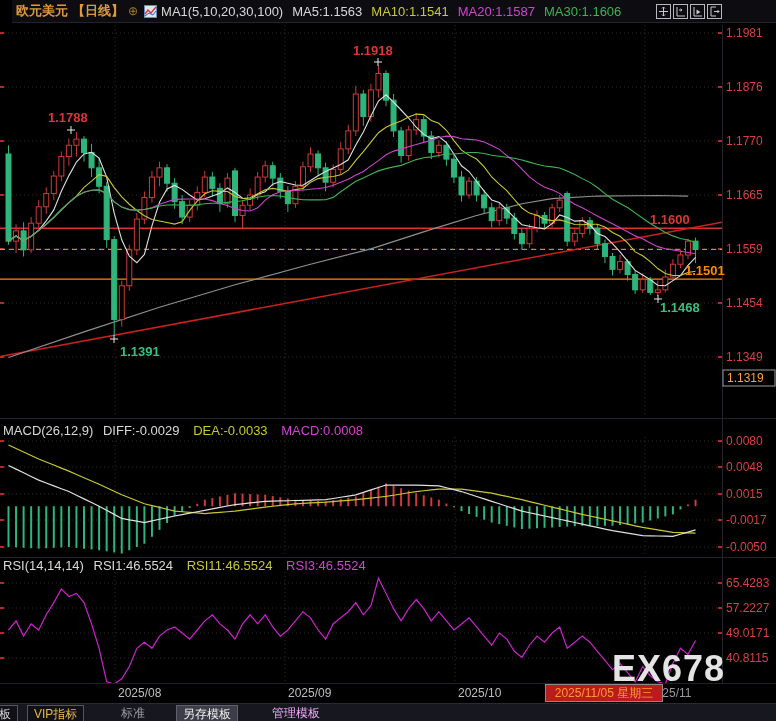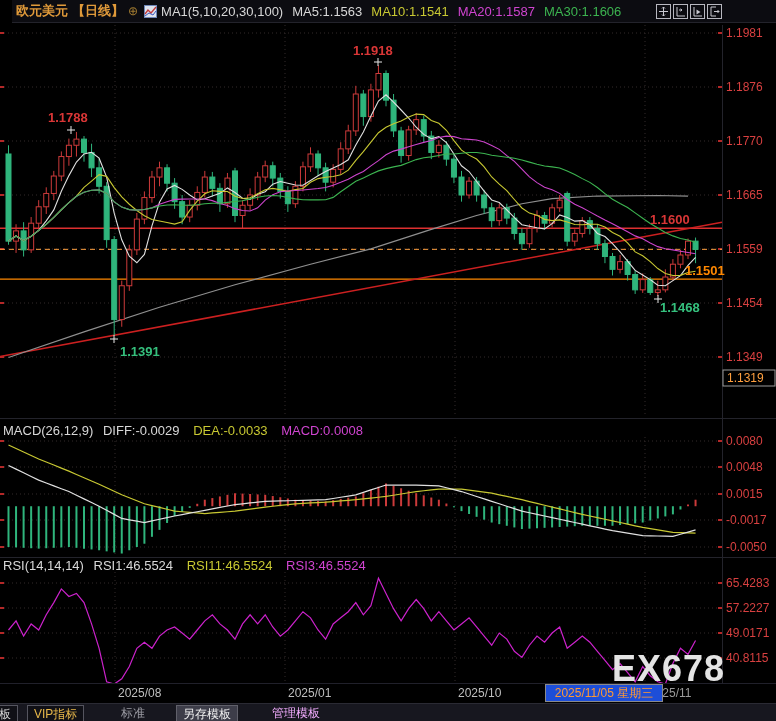--- a/index.html
+++ b/index.html
@@ -15,21 +15,21 @@
   .icon-btn{width:15px;height:15px;border:1px solid #b8b8c0;box-sizing:border-box;
        display:flex;align-items:center;justify-content:center;background:#0c0c11;cursor:pointer;}
   .chartstage{position:absolute;left:0;top:0;}
   .ind-hdr{position:absolute;left:3px;font-size:13px;white-space:nowrap;z-index:3;}
   .ind-hdr .w{color:#d8d8d8;} .ind-hdr .y{color:#c8c832;} .ind-hdr .m{color:#d044d0;}
   .xaxis{position:absolute;left:0;top:683px;width:776px;height:20px;background:#000;
        border-top:1px solid #20202a;font-size:12px;color:#bfbfbf;z-index:2;}
   .xlab{position:absolute;top:2px;}
   .xlab.gray{color:#9a9a9a;}
   .datebox{position:absolute;left:545px;top:0px;width:116px;height:16px;border:1px solid #8a8a8a;
-       background:#1d4ed8;color:#ff9933;font-size:12px;text-align:center;line-height:16px;z-index:3;}
+       background:#b91c1c;color:#ff9933;font-size:12px;text-align:center;line-height:16px;z-index:3;}
   .watermark{position:absolute;left:612px;top:648px;font-size:36px;color:#e4e4e4;
        letter-spacing:1px;z-index:5;font-weight:700;}
   .tabs{position:absolute;left:0;top:703px;width:776px;height:18px;background:#17171f;
        border-top:1px solid #2a2a33;font-size:12px;z-index:4;}
   .tab{position:absolute;top:1px;height:14px;line-height:14px;text-align:center;padding:1px 6px;
        box-sizing:content-box;cursor:pointer;}
   .tab.cut{left:-8px;color:#d8d8d8;border:1px solid #55555f;background:#101016;}
   .tab.vip{left:27px;color:#e8b84a;border:1px solid #55555f;background:#101016;}
   .tab.std{left:115px;color:#9a9aa2;}
   .tab.save{left:176px;color:#f0f0f0;background:#3d3d49;border:1px solid #60606a;}
@@ -474,21 +474,21 @@
 </div>
 <div class="ind-hdr" style="top:558px;">
   <span class="w">RSI(14,14,14)</span>
   <span class="w" style="margin-left:6px;">RSI1:46.5524</span>
   <span class="y" style="margin-left:10px;">RSI11:46.5524</span>
   <span class="m" style="margin-left:10px;">RSI3:46.5524</span>
 </div>
 
 <div class="xaxis">
   <span class="xlab" style="left:118px;">2025/08</span>
-  <span class="xlab" style="left:288px;">2025/01</span>
+  <span class="xlab" style="left:288px;">2025/09</span>
   <span class="xlab" style="left:458px;">2025/10</span>
   <span class="xlab gray" style="left:649px;">2025/11</span>
   <span class="datebox">2025/11/05 星期三</span>
 </div>
 
 <div class="watermark">EX678</div>
 
 <div class="tabs">
   <span class="tab cut">板</span>
   <span class="tab vip">VIP指标</span>

